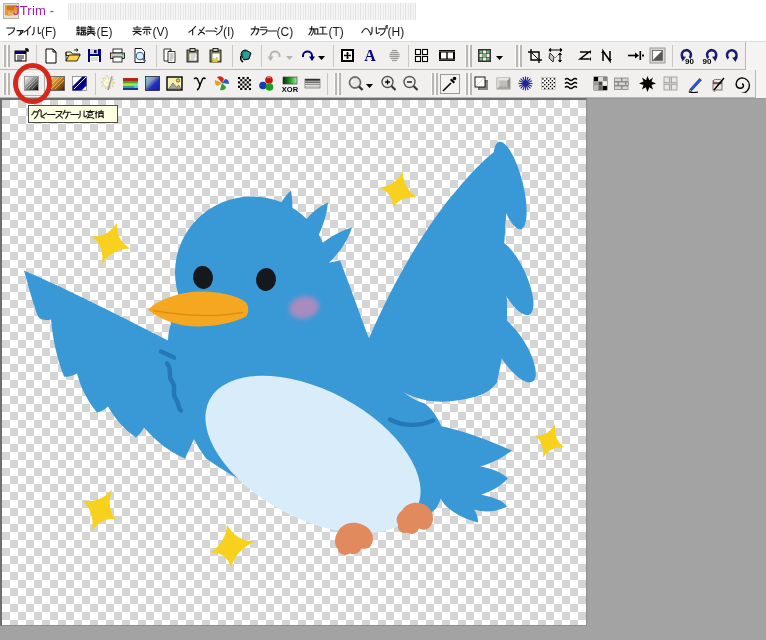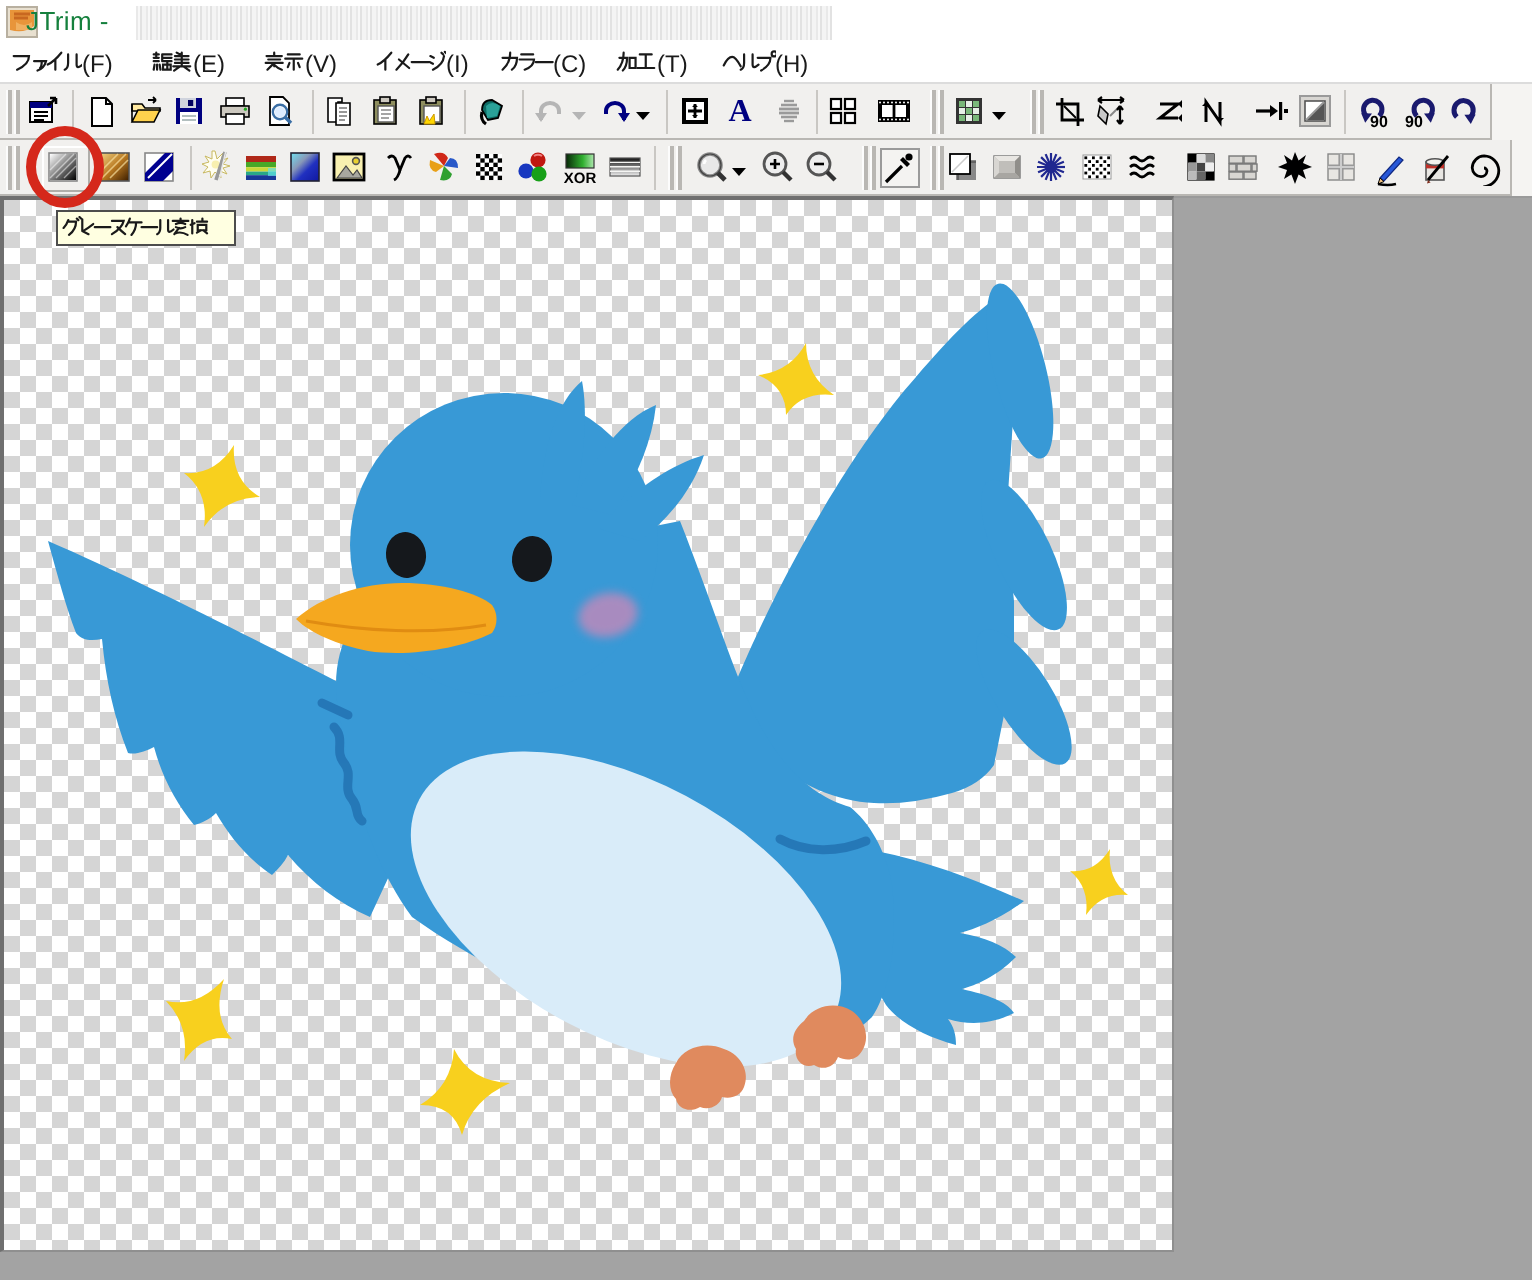--- a/index.html
+++ b/index.html
@@ -25,21 +25,21 @@
 #birdsvg{left:0;top:99px;z-index:2}
 </style></head><body>
 
 <div id="titlebar" class="abs">
 <svg class="abs" style="left:3px;top:3px" width="16" height="16">
       <rect x="0.5" y="0.5" width="15" height="15" fill="#e8e0d0" stroke="#b8b0a0"></rect>
       <path d="M2 2 h12 v8 q-5 4 -12 2 z" fill="#e8953a"></path>
       <path d="M4 4 h8 M4 6 h7" stroke="#c86820" stroke-width="1.6"></path>
       <path d="M5 8 q4 3 8 0 v4 h-8 z" fill="#f0b060"></path>
     </svg>
-<div class="abs" style="left:13px;top:3px;font-size:13px;color:#15803d;letter-spacing:0.2px">JTrim -</div>
+<div class="abs" style="left:13px;top:3px;font-size:13px;color:#a21caf;letter-spacing:0.2px">JTrim -</div>
 <div id="blur" class="abs"></div>
 </div>
 <div id="menubar" class="abs">
 <div class="abs" style="left:6px;top:3px;font-size:12px;color:#1a1a1a;white-space:nowrap"><svg width="35" height="13" style="vertical-align:-2px">
         <g transform="translate(0,0.5) scale(0.85)">
           <path d="M1 3 H10 Q10 8 3 11" stroke="#1a1a1a" stroke-width="1.29412" fill="none" stroke-linecap="round"></path>
         </g>
         <g transform="translate(8.5,0.5) scale(0.85)">
           <path d="M3 6 H10 Q9 10 5 11.5 M7.5 6 Q7.5 9 6.5 10" stroke="#1a1a1a" stroke-width="1.29412" fill="none" stroke-linecap="round"></path>
         </g>

